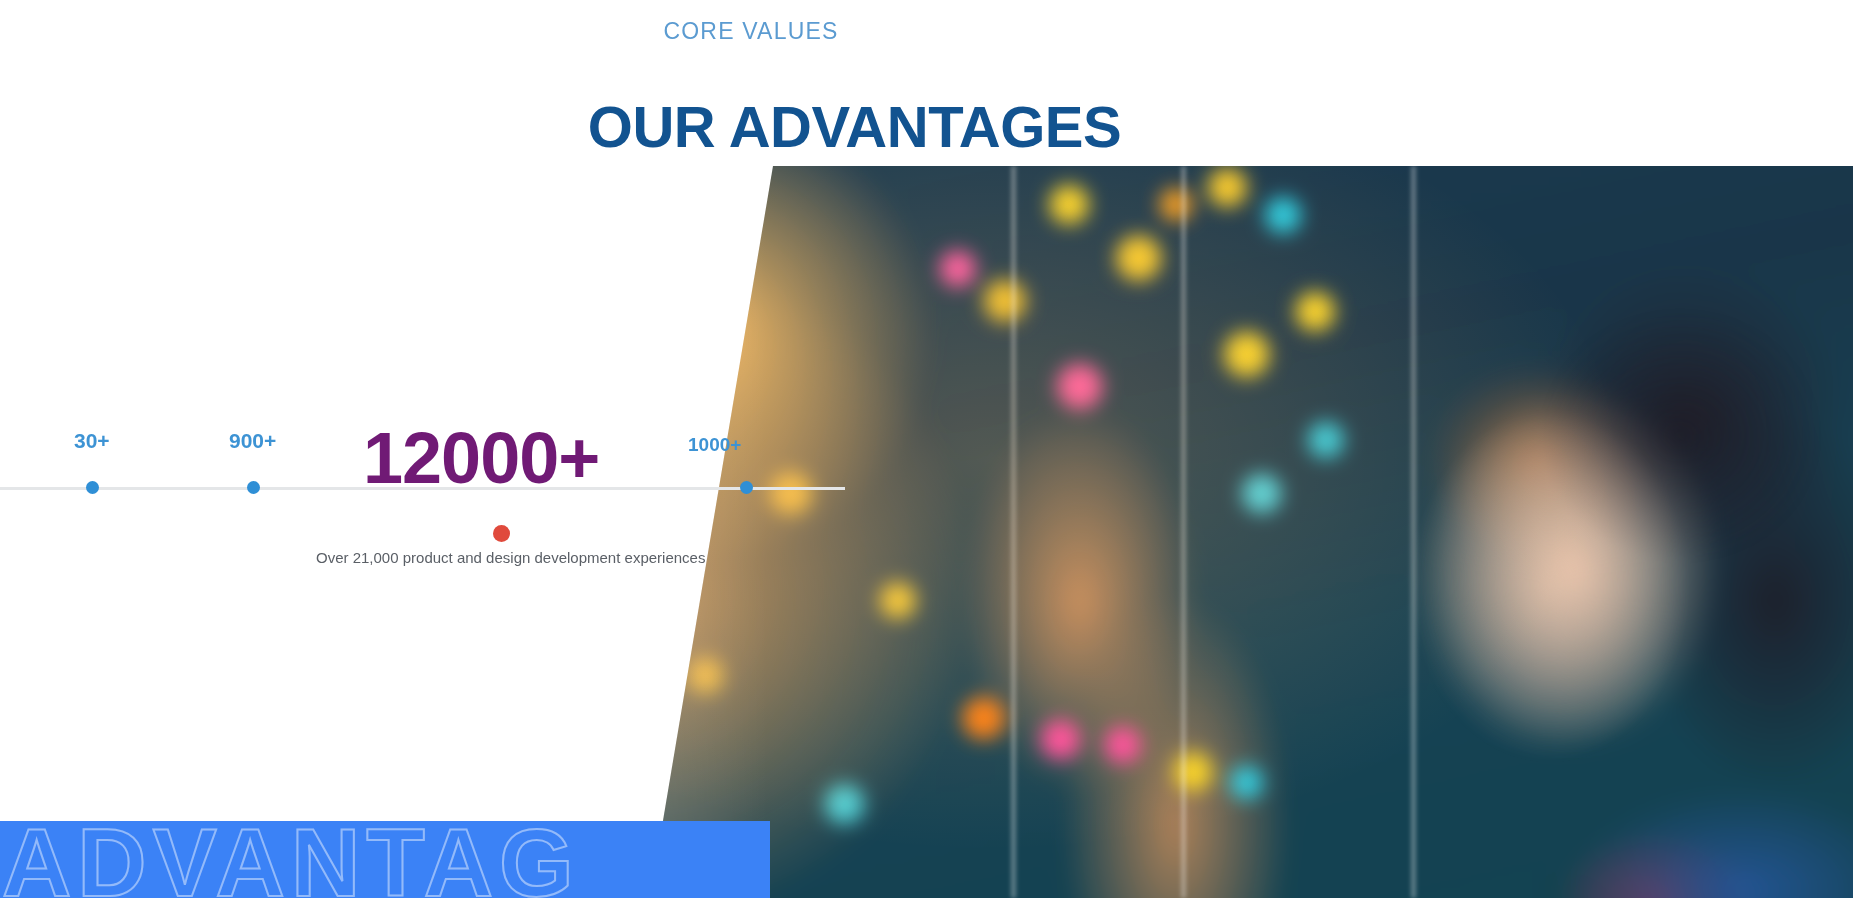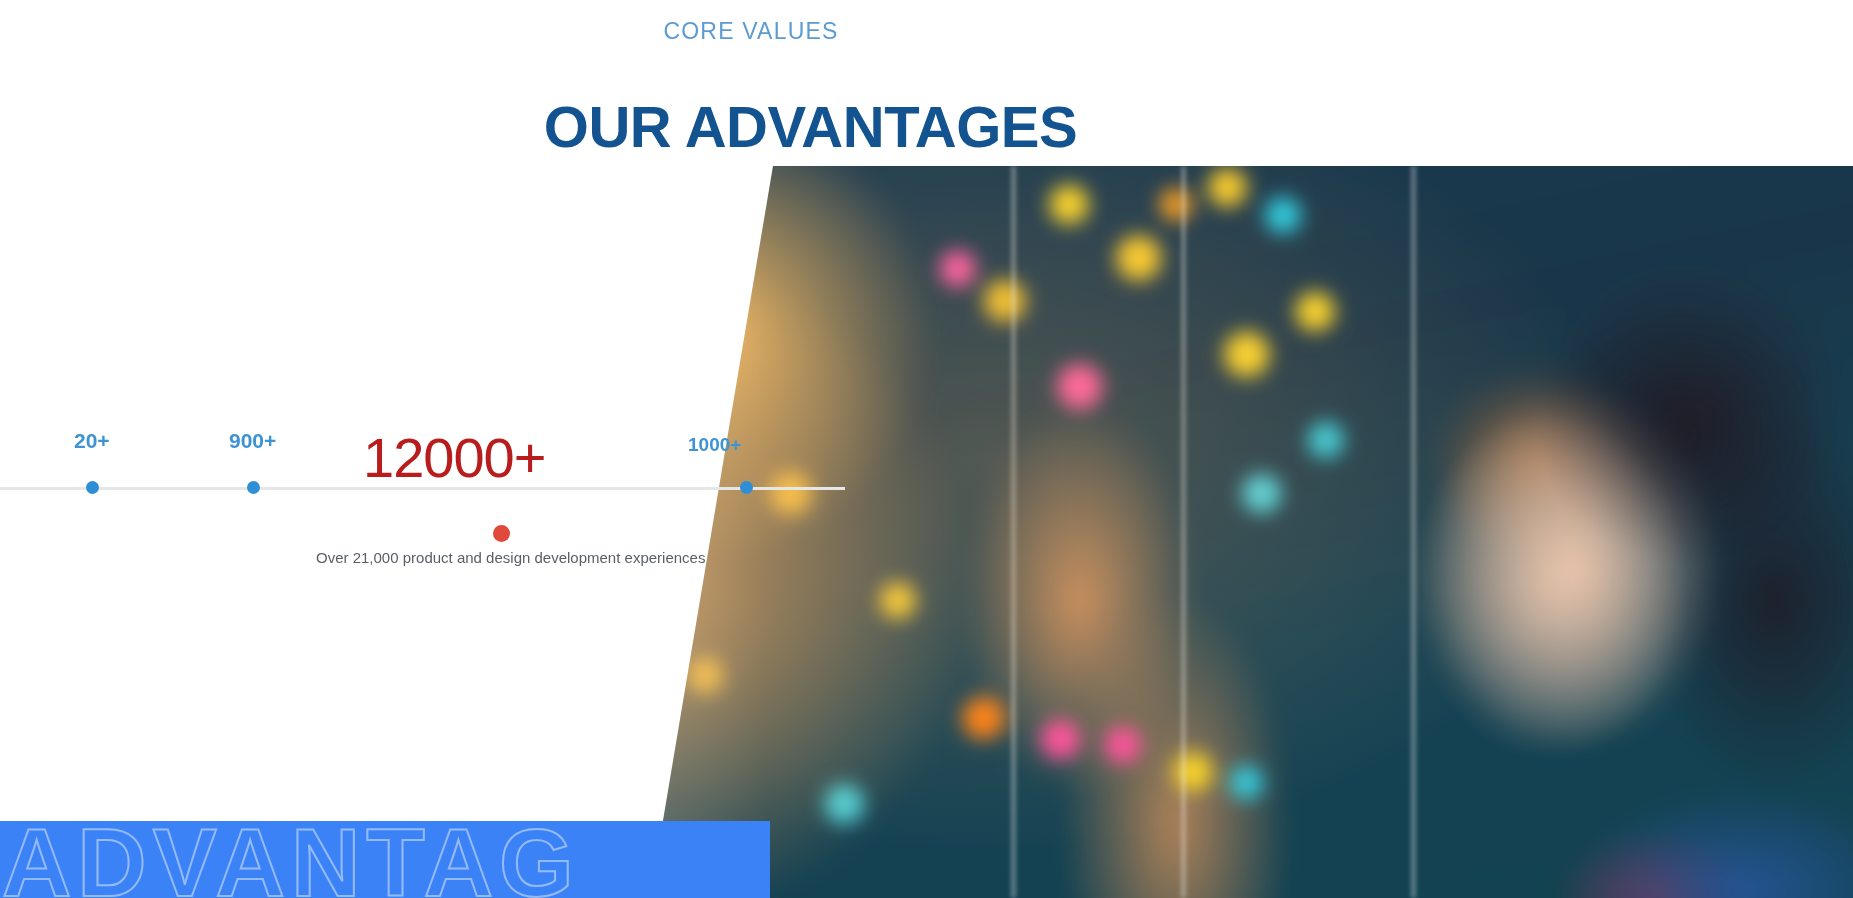--- a/index.html
+++ b/index.html
@@ -35,20 +35,21 @@
     position: absolute;
     top: 56px;
     left: 0;
     width: 1621px;
     text-align: center;
     font-size: 58px;
     line-height: 64px;
     font-weight: 700;
     letter-spacing: -0.5px;
     color: #125390;
+    padding-left: 44px;
   }
 
   
   .photo-panel {
     position: absolute;
     top: 166px;
     left: 620px;
     width: 1233px;
     height: 732px;
     overflow: hidden;
@@ -154,24 +155,24 @@
   .dot-36     { top: 481px; left: 86px;  width: 13px; height: 13px; }
   .stat-500   { top: 429px; left: 229px; font-size: 21px; }
   .dot-500    { top: 481px; left: 247px; width: 13px; height: 13px; }
   .stat-1000  { top: 434px; left: 688px; font-size: 19px; }
   .dot-1000   { top: 481px; left: 740px; width: 13px; height: 13px; }
 
   .stat-big {
     position: absolute;
     top: 413px;
     left: 363px;
-    font-size: 56px;
+    font-size: 72px;
     line-height: 90px;
-    font-weight: 400;
-    color: #b91c1c;
+    font-weight: 700;
+    color: #701a75;
     letter-spacing: -1px;
     white-space: nowrap;
   }
   .dot-big {
     top: 525px;
     left: 493px;
     width: 17px;
     height: 17px;
   }
   .stat-caption {
@@ -220,21 +221,21 @@
     <div class="photo"></div>
     <div class="photo-sharp"></div>
     <div class="mullion" style="left:390px;"></div>
     <div class="mullion" style="left:560px;"></div>
     <div class="mullion" style="left:790px;"></div>
     <div class="photo-vignette"></div>
   </div>
 
   <div class="stats-line"></div>
 
-  <div class="stat-label stat-36">20+</div>
+  <div class="stat-label stat-36">30+</div>
   <div class="stat-dot blue dot-36"></div>
 
   <div class="stat-label stat-500">900+</div>
   <div class="stat-dot blue dot-500"></div>
 
   <div class="stat-big">12000+</div>
   <div class="stat-dot red dot-big"></div>
   <div class="stat-caption">Over 21,000 product and design development experiences</div>
 
   <div class="stat-label stat-1000">1000+</div>

